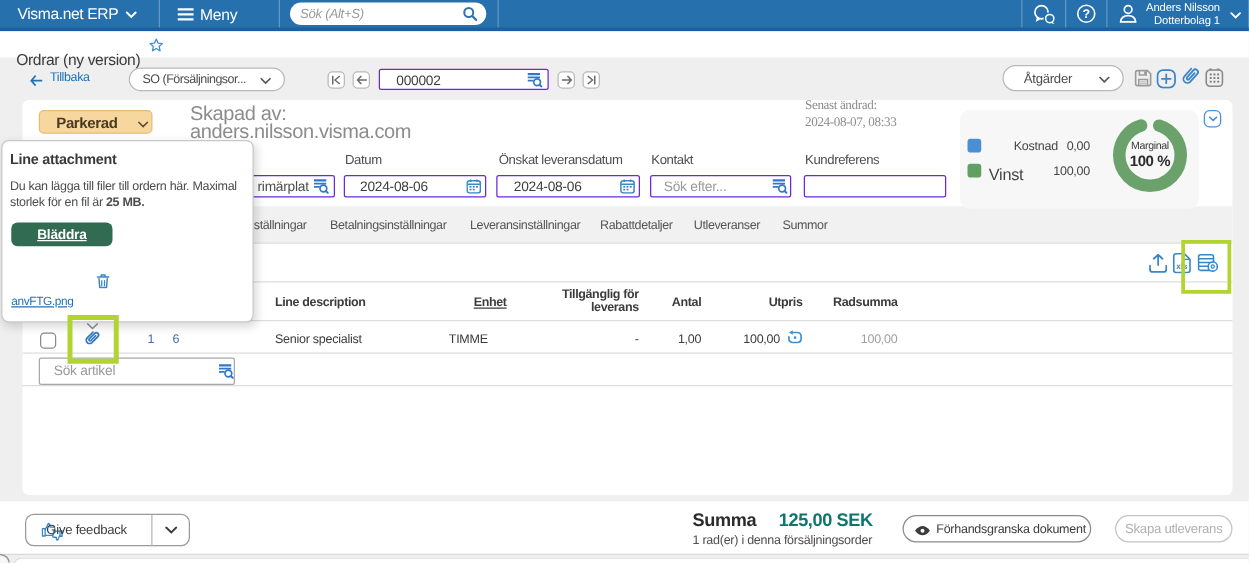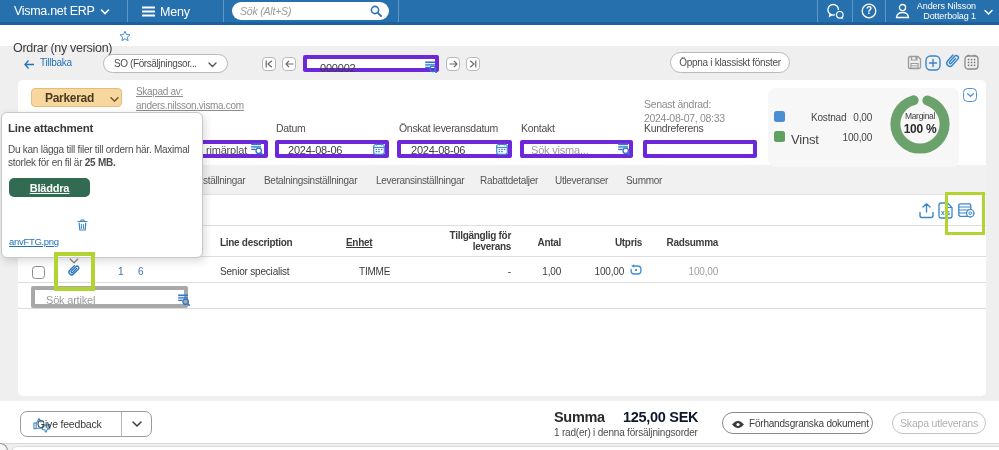--- a/index.html
+++ b/index.html
@@ -10,21 +10,21 @@
   #nav { position:absolute; left:0; top:0; width:999px; height:25px;
     background:#2770ae; border-bottom:3px solid #1b60a1; }
   #nav .sep { position:absolute; top:0; width:1px; height:22px; background:rgba(255,255,255,0.28); }
   .navtxt { color:#fff; font-size:13px; }
   
   #crumb { position:absolute; left:0; top:25px; width:999px; height:21px; background:#fff; }
   
   #card { position:absolute; left:18px; top:80px; width:968px; height:316px;
     background:#fff; border-radius:5px; }
   .lbl { position:absolute; font-size:10.5px; letter-spacing:-0.3px; color:#4d4d4d; }
-  .field { position:absolute; height:18px; background:#fff; border:4px solid #6d28d9;
+  .field { position:absolute; height:18px; background:#fff; border:1px solid #6d28d9;
     border-radius:2px; font-size:11px; color:#4d4d4d;text-align:right; }
   .btn { position:absolute; background:#fff; border:1px solid #b9b9b9; border-radius:9px;
     font-size:11px; color:#4d4d4d; text-align:center; }
   .glink { color:#2272b9; }
   .tab { font-size:10px; letter-spacing:-0.3px; color:#555; }
   .th { font-size:10px; letter-spacing:-0.3px; font-weight:bold; color:#3c3c3c; line-height:12px; }
   .td { font-size:10px; letter-spacing:-0.2px; color:#3c3c3c; }
   .recbtn { text-align:center; }
 </style>
 </head>
@@ -111,23 +111,26 @@
         <path d="M10.7 9.8 L12.3 11.4" stroke="#3278c8" stroke-width="1.6" stroke-linecap="round"></path>
       </svg>
   </div>
   <div class="btn recbtn" style="left:446px; top:11px; width:14px; height:14px; border-radius:4px;"><svg width="9" height="8" viewBox="0 0 9 8" style="margin-top:2px;">
         <path d="M5 0.8 L8 4 L5 7.2 M8 4 H0.5" stroke="#6a6a6a" stroke-width="1.2" fill="none"></path>
       </svg></div>
   <div class="btn recbtn" style="left:466px; top:11px; width:14px; height:14px; border-radius:4px;"><svg width="8" height="8" viewBox="0 0 8 8" style="margin-top:2px;">
         <path d="M6.8 0.5 V7.5 M1.2 0.8 L5 4 L1.2 7.2" stroke="#6a6a6a" stroke-width="1.2" fill="none"></path>
       </svg></div>
 
-  <div class="btn" style="left:670px; top:6px; width:120px; height:21px; border-radius:11px;">
-      <span class="abs" style="left:0; width:100%; top:4px; font-size:10px; letter-spacing:-0.3px; white-space:nowrap;">Öppna i klassiskt fönster</span>
-    </div>
+  <div class="btn" style="left:802px; top:6px; width:97px; height:21px; border-radius:11px;">
+    <span class="abs" style="left:16px; top:4px; font-size:10.5px;">Åtgärder</span>
+    <svg class="abs" style="left:76px; top:8px;" width="9" height="7" viewBox="0 0 9 7">
+        <path d="M1 1 L4.5 4.5 L8 1" stroke="#555" stroke-width="1.4" fill="none" stroke-linecap="round"></path>
+      </svg>
+  </div>
 
   <svg class="abs" style="left:907px; top:9px;" width="15" height="15" viewBox="0 0 15 15">
       <path d="M1.5 3 Q1.5 1.5 3 1.5 H11 L13.5 4 V12 Q13.5 13.5 12 13.5 H3 Q1.5 13.5 1.5 12 Z" stroke="#9a9a9a" stroke-width="1.3" fill="none"></path>
       <path d="M4.5 1.8 V5 H10 V1.8" stroke="#9a9a9a" stroke-width="1.2" fill="none"></path>
       <path d="M4 13 V8.5 H11 V13" stroke="#9a9a9a" stroke-width="1.2" fill="none"></path>
       <path d="M5 10.5 H10 M5 12 H10" stroke="#b5b5b5" stroke-width="0.8"></path>
       <rect x="8.3" y="2.2" width="1.5" height="2.2" fill="#9a9a9a"></rect>
     </svg>
 
   <svg class="abs" style="left:925px; top:9px;" width="16" height="16" viewBox="0 0 16 16">
@@ -159,22 +162,22 @@
 </div>
 
 <div id="card"></div>
 
 <div class="abs" style="left:31px; top:88px; width:91px; height:19px; background:#f7d79e; border:1px solid #e5bd79; border-radius:4px;">
   <span class="abs" style="left:13px; top:2px; font-size:12px; font-weight:bold; letter-spacing:-0.3px; color:#4a3a20;">Parkerad</span>
   <svg class="abs" style="left:78px; top:7.5px;" width="9" height="6" viewBox="0 0 9 6">
       <path d="M1 0.8 L4.5 4.2 L8 0.8" stroke="#5d4c2e" stroke-width="1.3" fill="none" stroke-linecap="round"></path>
     </svg>
 </div>
-<div class="abs" style="left:136px; top:85px; font-size:10px; letter-spacing:-0.3px; color:#8c8c8c; line-height:13.5px;text-decoration:underline;">Skapad av:<br>anders.nilsson.visma.com</div>
-<div class="abs" style="left:644px; top:98px; font-size:10.5px; letter-spacing:-0.3px; color:#8c8c8c; line-height:13.5px;">Senast ändrad:<br>2024-08-07, 08:33</div>
+<div class="abs" style="left:152px; top:85px; font-size:16px; letter-spacing:-0.3px; color:#8c8c8c; line-height:13.5px;">Skapad av:<br>anders.nilsson.visma.com</div>
+<div class="abs" style="left:644px; top:78px; font-size:10.5px; letter-spacing:-0.3px; color:#8c8c8c; line-height:13.5px;font-family:Liberation Serif, serif;">Senast ändrad:<br>2024-08-07, 08:33</div>
 
 <div class="abs" style="left:768px; top:88px; width:191px; height:79px; background:#f7f7f7; border-radius:8px; z-index:5;"></div>
 <div class="abs" style="left:774px; top:111px; width:11px; height:11px; background:#4a8fd3; border-radius:2.5px; z-index:6;"></div>
 <span class="abs" style="left:791px; top:112px; font-size:10px; letter-spacing:-0.2px; color:#454545; z-index:6;padding-left:20px;">Kostnad</span>
 <span class="abs" style="left:812px; top:112px; width:60px; text-align:right; font-size:10px; letter-spacing:-0.2px; color:#454545; z-index:6;">0,00</span>
 <div class="abs" style="left:774px; top:131px; width:11px; height:11px; background:#60a163; border-radius:2.5px; z-index:6;"></div>
 <span class="abs" style="left:791px; top:132px; font-size:13px; letter-spacing:-0.2px; color:#454545; z-index:6;">Vinst</span>
 <span class="abs" style="left:812px; top:132px; width:60px; text-align:right; font-size:10px; letter-spacing:-0.2px; color:#454545; z-index:6;">100,00</span>
 <svg class="abs" style="left:890px; top:94px; z-index:6;" width="60" height="60" viewBox="0 0 60 60">
   <circle cx="30" cy="30" r="24.6" stroke="#6ba26b" stroke-width="10" fill="none" stroke-dasharray="139.6 15" stroke-dashoffset="-7.5" transform="rotate(-90 30 30)" stroke-linecap="round"></circle>
@@ -225,21 +228,21 @@
       <rect x="2.6" y="5.8" width="1.6" height="1.3"></rect>
       <rect x="5.2" y="5.8" width="1.6" height="1.3"></rect>
       <rect x="7.8" y="5.8" width="1.6" height="1.3"></rect>
       <rect x="2.6" y="8" width="1.6" height="1.3"></rect>
       <rect x="5.2" y="8" width="1.6" height="1.3"></rect>
     </g>
   </svg>
 
 <span class="lbl" style="left:521px; top:122px;">Kontakt</span>
 <div class="field" style="left:520px; top:140px; width:113px; height:18px;"></div>
-<span class="abs" style="left:531px; top:144px; font-size:11px; color:#9a9a9a;">Sök visma...</span>
+<span class="abs" style="left:531px; top:144px; font-size:11px; color:#9a9a9a;">Sök efter...</span>
 <svg class="abs" style="left:617px; top:143px;" width="13" height="12" viewBox="0 0 13 12">
     <path d="M1.2 1.3 H11" stroke="#3278c8" stroke-width="1.7"></path>
     <path d="M1.2 3.9 H11" stroke="#3278c8" stroke-width="1.4"></path>
     <path d="M1.2 6.4 H5.8" stroke="#3278c8" stroke-width="1.4"></path>
     <circle cx="8.7" cy="7.8" r="2.7" stroke="#3278c8" stroke-width="1.35" fill="none"></circle>
     <path d="M10.7 9.8 L12.3 11.4" stroke="#3278c8" stroke-width="1.6" stroke-linecap="round"></path>
   </svg>
 
 <span class="lbl" style="left:644px; top:122px;">Kundreferens</span>
 <div class="field" style="left:643px; top:140px; width:114px; height:18px;"></div>
@@ -266,21 +269,21 @@
     <path d="M0.8 4 H12.8 M0.8 7 H12.8 M0.8 10 H12.8" stroke="#3a87c8" stroke-width="1.1"></path>
     <circle cx="12.2" cy="10.2" r="3.7" stroke="#3a87c8" stroke-width="1.2" fill="#fff"></circle>
     <circle cx="12.2" cy="10.2" r="1.3" stroke="#3a87c8" stroke-width="1" fill="none"></circle>
     <g stroke="#3a87c8" stroke-width="1">
       <path d="M12.2 5.9 V7.1 M12.2 13.3 V14.5 M7.9 10.2 H9.1 M15.3 10.2 H16.5"></path>
     </g>
   </svg>
 
 <div class="abs" style="left:18px; top:225px; width:968px; height:32px; border-top:1px solid #dedede; border-bottom:1px solid #dedede;"></div>
 <span class="abs th" style="left:220px; top:237px;">Line description</span>
-<span class="abs th" style="left:346px; top:237px;text-decoration:underline;">Enhet</span>
+<span class="abs th" style="left:379px; top:237px;text-decoration:underline;">Enhet</span>
 <span class="abs th" style="top:229.5px; width:80px; text-align:right; left:431px; line-height:11.5px;">Tillgänglig för<br>leverans</span>
 <span class="abs th" style="left:511px; top:237px; width:50px; text-align:right;">Antal</span>
 <span class="abs th" style="left:592px; top:237px; width:50px; text-align:right;">Utpris</span>
 <span class="abs th" style="left:656px; top:237px; width:62px; text-align:right;">Radsumma</span>
 <div class="abs" style="left:18px; top:257px; width:968px; height:26px; border-bottom:1px solid #dedede;"></div>
 <div class="abs" style="left:32px; top:266px; width:13px; height:13px; border:1.2px solid #8a8a8a; border-radius:3.5px;"></div>
 <span class="abs td" style="left:118px; top:266px; color:#3f6fb5;">1</span>
 <span class="abs td" style="left:138px; top:266px; color:#3f6fb5;">6</span>
 <span class="abs td" style="left:220px; top:266px;">Senior specialist</span>
 <span class="abs td" style="left:359px; top:266px;">TIMME</span>
@@ -342,21 +345,21 @@
       </g>
     </g>
   </svg>
   <span class="abs" style="left:16px; top:6px; font-size:10.5px; color:#3c3c3c;text-align:right;">Give feedback</span>
   <div class="abs" style="left:100px; top:0px; width:1px; height:24.5px; background:#b5b5b5;"></div>
   <svg class="abs" style="left:111px; top:9px;" width="10" height="7" viewBox="0 0 10 7">
       <path d="M1 1 L5 5 L9 1" stroke="#3c3c3c" stroke-width="1.5" fill="none" stroke-linecap="round"></path>
     </svg>
 </div>
 <span class="abs" style="left:554px; top:409px; font-size:14.5px; font-weight:bold; letter-spacing:-0.3px; color:#2b2b2b;">Summa</span>
-<span class="abs" style="left:623px; top:409px; font-size:14.5px; font-weight:bold; letter-spacing:-0.3px; color:#0f172a;">125,00 SEK</span>
+<span class="abs" style="left:623px; top:409px; font-size:14.5px; font-weight:bold; letter-spacing:-0.3px; color:#0f766e;">125,00 SEK</span>
 <span class="abs" style="left:554px; top:427px; font-size:10px; letter-spacing:-0.2px; color:#4d4d4d;">1 rad(er) i denna försäljningsorder</span>
 <div class="abs" style="left:722px; top:412px; width:151px; height:22px; border:1px solid #8a8a8a; border-radius:11px; background:#fff;">
   <svg class="abs" style="left:8px; top:7px;" width="14" height="9" viewBox="0 0 14 9">
       <path d="M1 4.5 Q4 0.8 7 0.8 Q10 0.8 13 4.5 Q10 8.2 7 8.2 Q4 8.2 1 4.5 Z" fill="#3c3c3c"></path>
       <circle cx="7" cy="4.5" r="1.6" fill="#fff"></circle>
     </svg>
   <span class="abs" style="left:26px; top:5px; font-size:10px; letter-spacing:-0.2px; color:#3c3c3c; white-space:nowrap;">Förhandsgranska dokument</span>
 </div>
 <div class="abs" style="left:11px; top:446px; width:988px; height:6px; background:#fff; border:1px solid #dcdcdc; border-bottom:none; border-right:none; border-top-left-radius:7px;"></div>
 <svg class="abs" style="left:-5px; top:442px;" width="14" height="8" viewBox="0 0 14 8">

